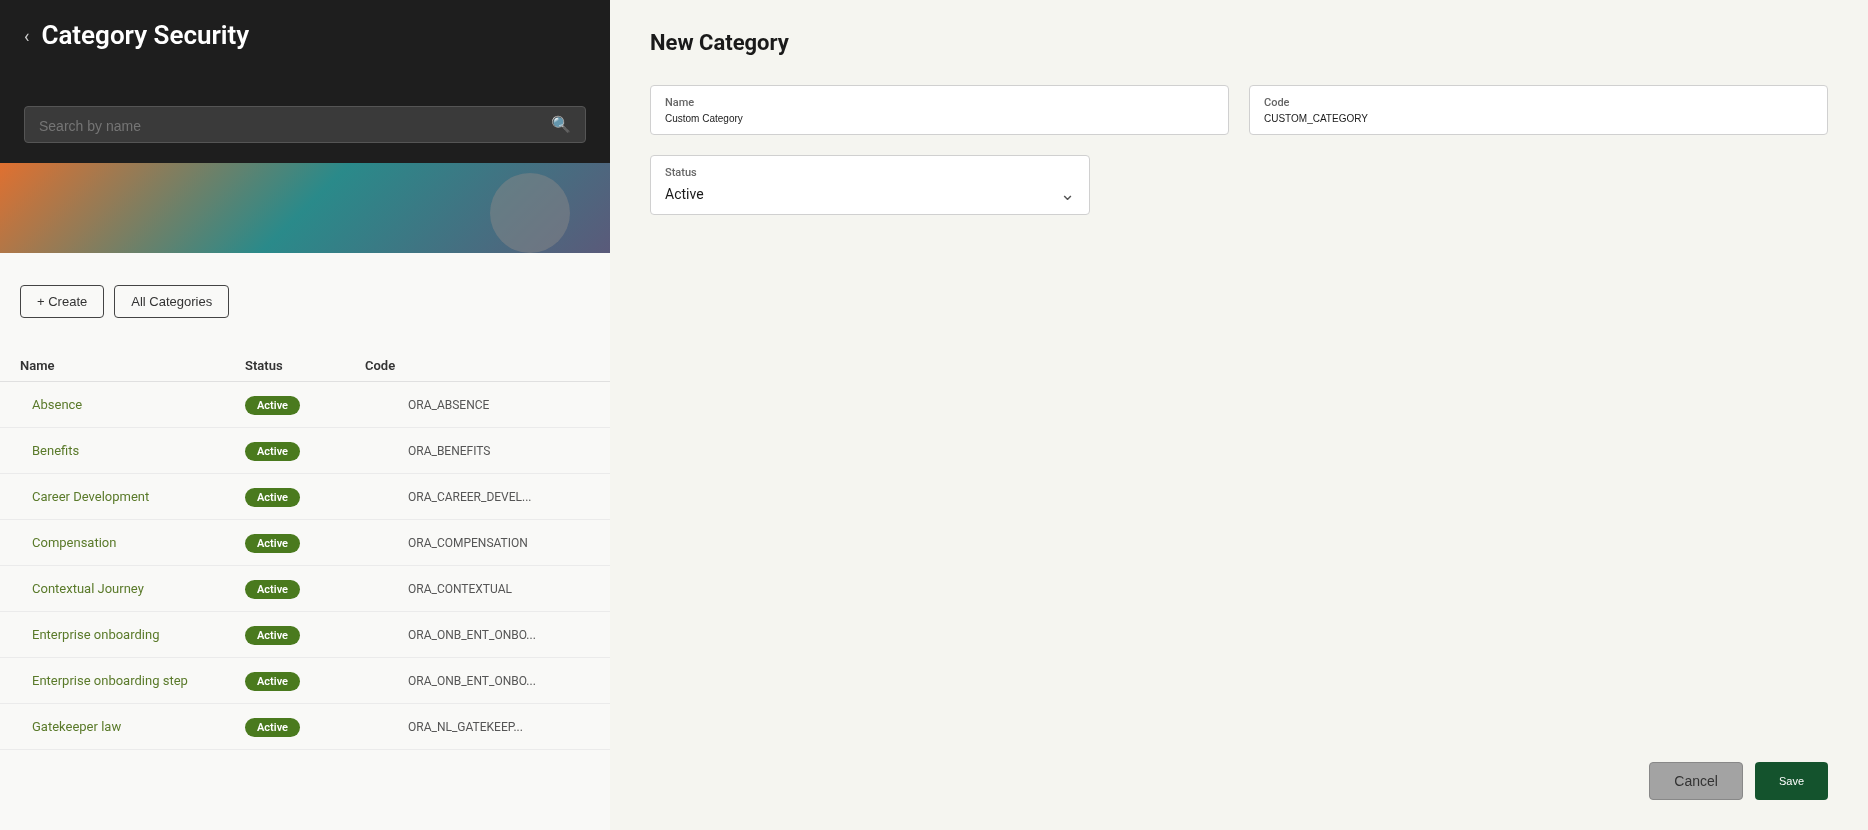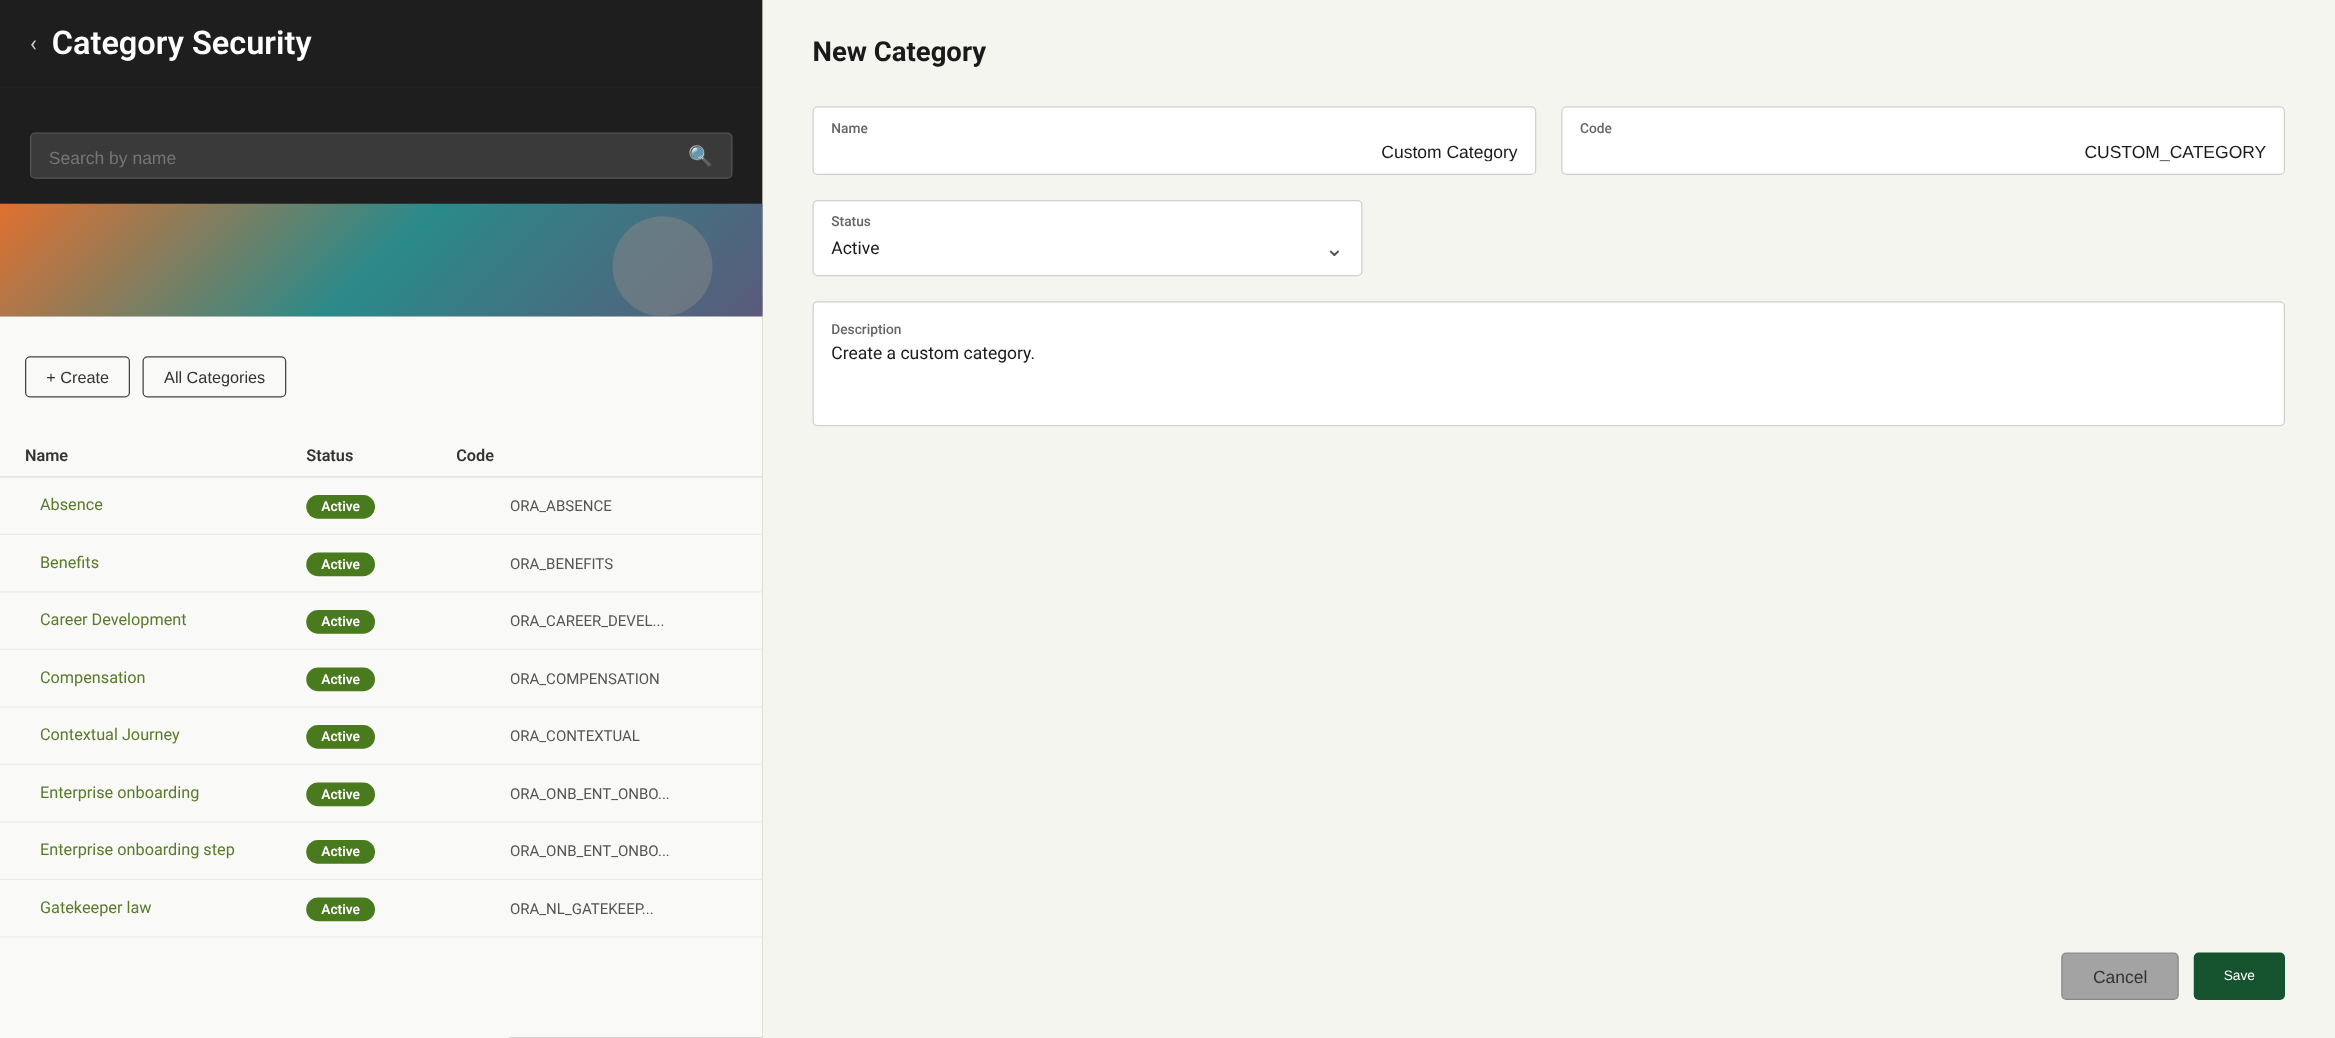--- a/index.html
+++ b/index.html
@@ -224,25 +224,24 @@
 
     .form-field-value {
       font-size: 14px;
       color: #1a1a1a;
       font-weight: 400;
     }
 
     .form-field-input {
       border: none;
       outline: none;
-      font-size: 14px;
+      font-size: 10px;
       color: #1a1a1a;
       background: transparent;
       width: 100%;
-      text-align: right;
     }
 
     .status-field {
       flex: 0 0 440px;
       display: flex;
       flex-direction: column;
       background: #ffffff;
       border: 1px solid #d0d0d0;
       border-radius: 4px;
       padding: 10px 14px;
@@ -401,22 +400,18 @@
   <div class="form-row">
     <div class="status-field">
       <span class="form-field-label">Status</span>
       <div class="status-select-row">
         <span class="form-field-value">Active</span>
         <span class="dropdown-arrow">⌄</span>
       </div>
     </div>
   </div>
 
-  <div class="description-field">
-    <span class="form-field-label">Description</span>
-    <div class="description-value" contenteditable="true" style="">Create a custom category.</div>
-  </div>
 
   <div class="form-actions">
     <button class="btn-cancel">Cancel</button>
     <button class="btn-save">Save</button>
   </div>
 </div>
 
 </body></html>

